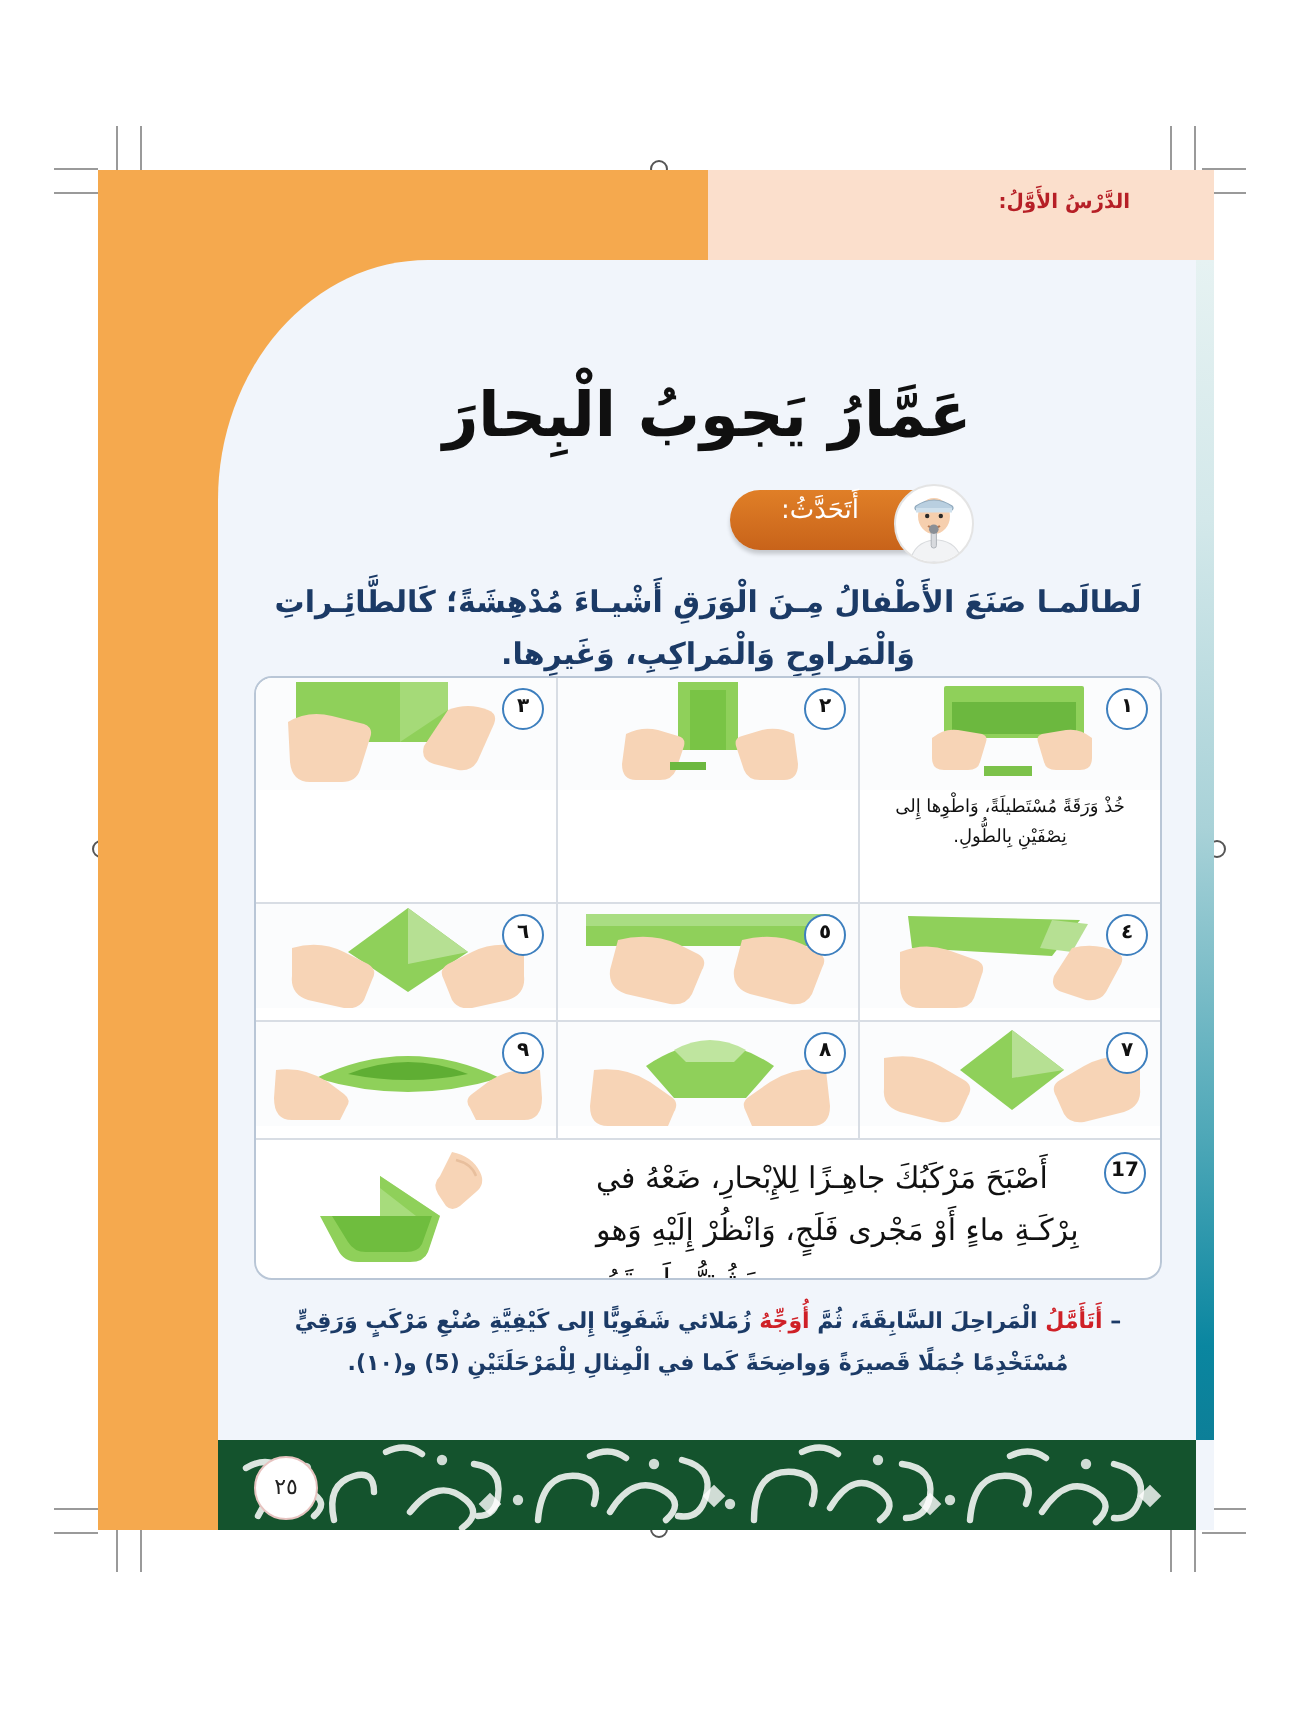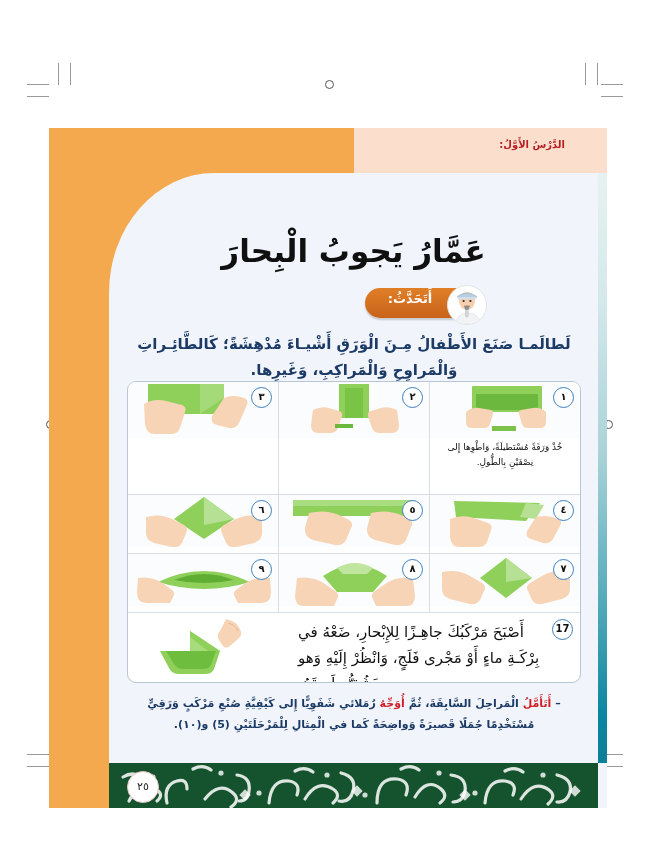--- a/index.html
+++ b/index.html
@@ -8,21 +8,21 @@
 
   .page{position:absolute;left:0;top:0;width:656px;height:866px;background:#ffffff;}
 
   
   .crop{position:absolute;background:#9a9a9a;}
   .crop.h{height:1px;width:22px;}
   .crop.v{width:1px;height:22px;}
 
   
   .sheet{position:absolute;left:49px;top:85px;width:558px;height:680px;
-         background:#f1f5fb;overflow:hidden;margin-top:43px;}
+         background:#f1f5fb;overflow:hidden;}
 
   
   .orange-col{position:absolute;left:0;top:0;width:60px;height:680px;background:#f5a94e;}
   .orange-top{position:absolute;left:0;top:0;width:305px;height:45px;background:#f5a94e;}
   .orange-curve{position:absolute;left:60px;top:45px;width:105px;height:120px;
                 background:#f5a94e;}
   .orange-curve:after{content:"";position:absolute;left:0;top:0;width:105px;height:120px;
                 background:#f1f5fb;border-top-left-radius:105px 120px;}
 
   
@@ -41,21 +41,21 @@
   .title{position:absolute;left:0;right:0;top:60px;text-align:center;
          font-size:31px;font-weight:bold;color:#101010;direction:rtl;
          font-family:"DejaVu Sans","Liberation Sans",sans-serif;}
 
   
   .badge-wrap{position:absolute;right:115px;top:112px;width:125px;height:38px;}
   .badge-pill{position:absolute;right:0;top:3px;width:118px;height:30px;border-radius:16px;
               background:linear-gradient(to bottom,#e07f27,#c8631a);
               box-shadow:0 2px 2px rgba(0,0,0,.18);}
   .badge-text{position:absolute;right:34px;top:6px;width:78px;text-align:center;color:#ffffff;
-              font-size:13px;font-weight:bold;direction:rtl;}
+              font-size:13px;font-weight:normal;direction:rtl;}
   .avatar{position:absolute;right:-4px;top:0;width:38px;height:38px;border-radius:50%;
           background:#ffffff;border:1px solid #e4e4e4;overflow:hidden;}
 
   
   .intro{position:absolute;right:18px;top:158px;width:452px;direction:rtl;text-align:center;
          color:#1b3a66;font-size:15px;line-height:1.75;font-weight:bold;}
 
   
   .grid{position:absolute;left:18px;top:208px;width:452px;height:300px;
         border:1px solid #b9c6d6;border-radius:9px;background:#ffffff;overflow:hidden;}

